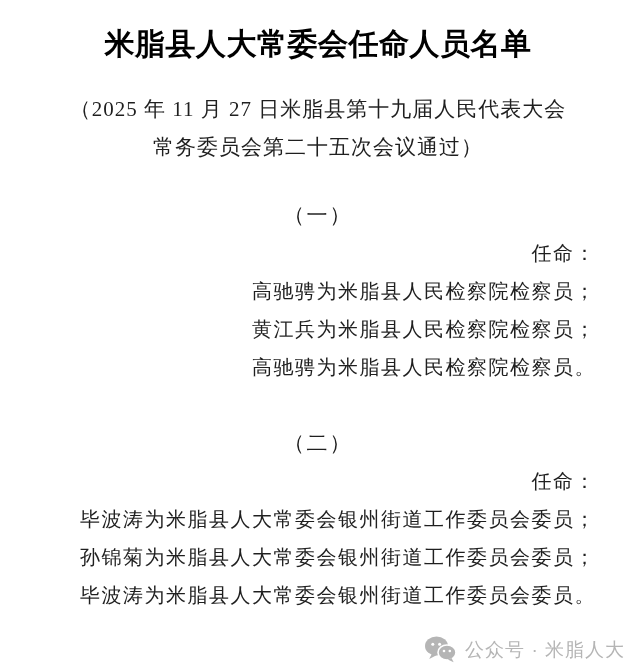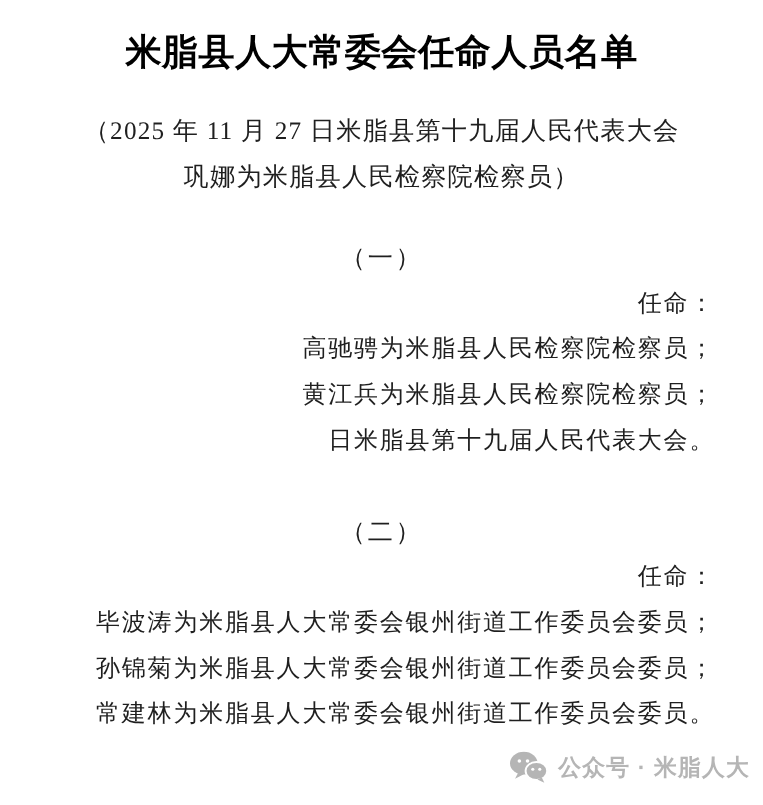--- a/index.html
+++ b/index.html
@@ -49,60 +49,59 @@
     letter-spacing: 1.5px;
     margin-left: 75px;
     margin-right: 40px;
     white-space: nowrap;
     color: #1f1f1f;
     text-align: right;
   }
   .footer {
     position: absolute;
     right: 11px;
-    bottom: 18px;
+    bottom: 8px;
     display: flex;
     align-items: center;
     gap: 9px;
-    font-weight: bold;
   }
   .footer-text {
     font-size: 19px;
     color: #b5b5b5;
     letter-spacing: 1px;
     font-family: "Liberation Sans", "DejaVu Sans", sans-serif;
   }
   .wechat-icon { display: inline-block; width: 31px; height: 27px; }
 </style>
 </head>
 <body>
 
 <div class="page">
 
   <h1 class="doc-title">米脂县人大常委会任命人员名单</h1>
 
   <div class="subtitle">
     <div>（2025 年 11 月 27 日米脂县第十九届人民代表大会</div>
-    <div>巩娜为米脂县人民检察院检察员）</div>
+    <div>常务委员会第二十五次会议通过）</div>
   </div>
 
   <div class="section section-1">
     <div class="section-marker">（一）</div>
     <p class="body-line">任命：</p>
     <p class="body-line">高驰骋为米脂县人民检察院检察员；</p>
     <p class="body-line">黄江兵为米脂县人民检察院检察员；</p>
-    <p class="body-line">日米脂县第十九届人民代表大会。</p>
+    <p class="body-line">高驰骋为米脂县人民检察院检察员。</p>
   </div>
 
   <div class="section section-2">
     <div class="section-marker">（二）</div>
     <p class="body-line">任命：</p>
     <p class="body-line">毕波涛为米脂县人大常委会银州街道工作委员会委员；</p>
     <p class="body-line">孙锦菊为米脂县人大常委会银州街道工作委员会委员；</p>
-    <p class="body-line">常建林为米脂县人大常委会银州街道工作委员会委员。</p>
+    <p class="body-line">毕波涛为米脂县人大常委会银州街道工作委员会委员。</p>
   </div>
 
   <div class="footer">
     <span class="wechat-icon">
       <svg width="31" height="27" viewBox="0 0 31 27" xmlns="http://www.w3.org/2000/svg">
 
         <ellipse cx="11.5" cy="10" rx="11.5" ry="9.5" fill="#b5b5b5"></ellipse>
         <path d="M7 17.5 L4.2 23 L11.5 19.2 Z" fill="#b5b5b5"></path>
         <circle cx="7.8" cy="8.2" r="1.5" fill="#ffffff"></circle>
         <circle cx="14.6" cy="8.2" r="1.5" fill="#ffffff"></circle>

